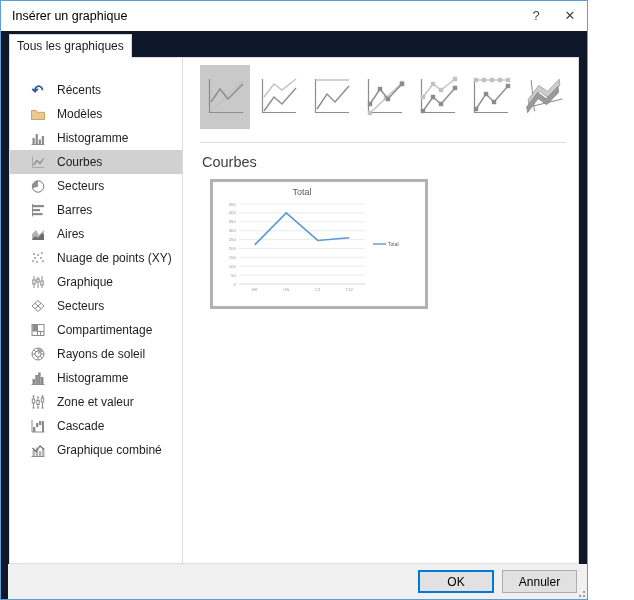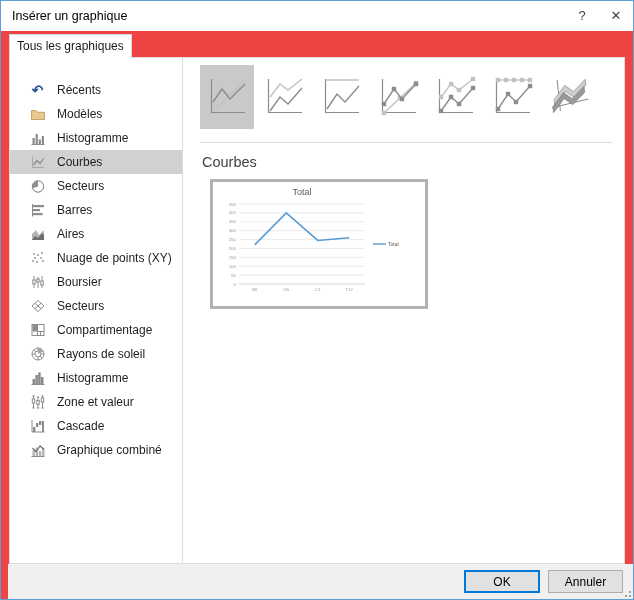--- a/index.html
+++ b/index.html
@@ -1,17 +1,17 @@
 <!DOCTYPE html>
 <html><head>
 <meta charset="utf-8">
 <style>
   html,body{margin:0;padding:0;background:#fff;}
   *{box-sizing:border-box;}
-  .window{position:relative;width:634px;height:600px;background:#ef4444;
+  .window{position:relative;width:588px;height:600px;background:#0f172a;
     border:1px solid #5c9fd8;font-family:"Liberation Sans",sans-serif;overflow:hidden;}
   .titlebar{position:absolute;top:0;left:0;right:0;height:30px;background:#fff;
     display:flex;align-items:center;}
   .title{flex:1;padding-left:11px;font-size:12.5px;color:#000;}
   .tb-btn{width:34px;height:30px;line-height:30px;text-align:center;font-size:13px;color:#444;cursor:default;}
   .tab{position:absolute;left:8px;top:33px;height:24px;background:#fff;border:1px solid #d9d9d9;
     border-bottom:none;padding:0 7px;line-height:23px;font-size:12px;color:#1a1a1a;z-index:3;}
   .pane{position:absolute;left:8px;right:8px;top:56px;bottom:35px;background:#fff;border:1px solid #dcdcdc;z-index:2;}
   .sidebar{position:absolute;left:0;top:0;bottom:0;width:173px;border-right:1px solid #dcdcdc;padding-top:20px;overflow:hidden;}
   .side-item{height:24px;display:flex;align-items:center;padding-left:19px;gap:11px;font-size:12px;color:#1e1e1e;}
@@ -140,21 +140,21 @@
           <span class="side-icon">
             <svg viewBox="0 0 16 16">
               <g stroke="#8c8c8c" fill="#fff">
                 <path d="M4 2 v12 M8 3 v11 M12 2 v12"></path>
                 <rect x="2.8" y="6" width="2.4" height="4"></rect>
                 <rect x="6.8" y="5" width="2.4" height="3"></rect>
                 <rect x="10.8" y="7" width="2.4" height="4"></rect>
               </g>
             </svg>
           </span>
-          <span class="side-label">Boursier</span>
+          <span class="side-label">Graphique</span>
         </div>
         <div class="side-item">
           <span class="side-icon">
             <svg viewBox="0 0 16 16">
               <g fill="none" stroke="#8c8c8c">
                 <path d="M8 2.5 L14 8 L8 13.5 L2 8 Z"></path>
                 <path d="M5 5.3 L11 10.7 M11 5.3 L5 10.7"></path>
               </g>
             </svg>
           </span>

